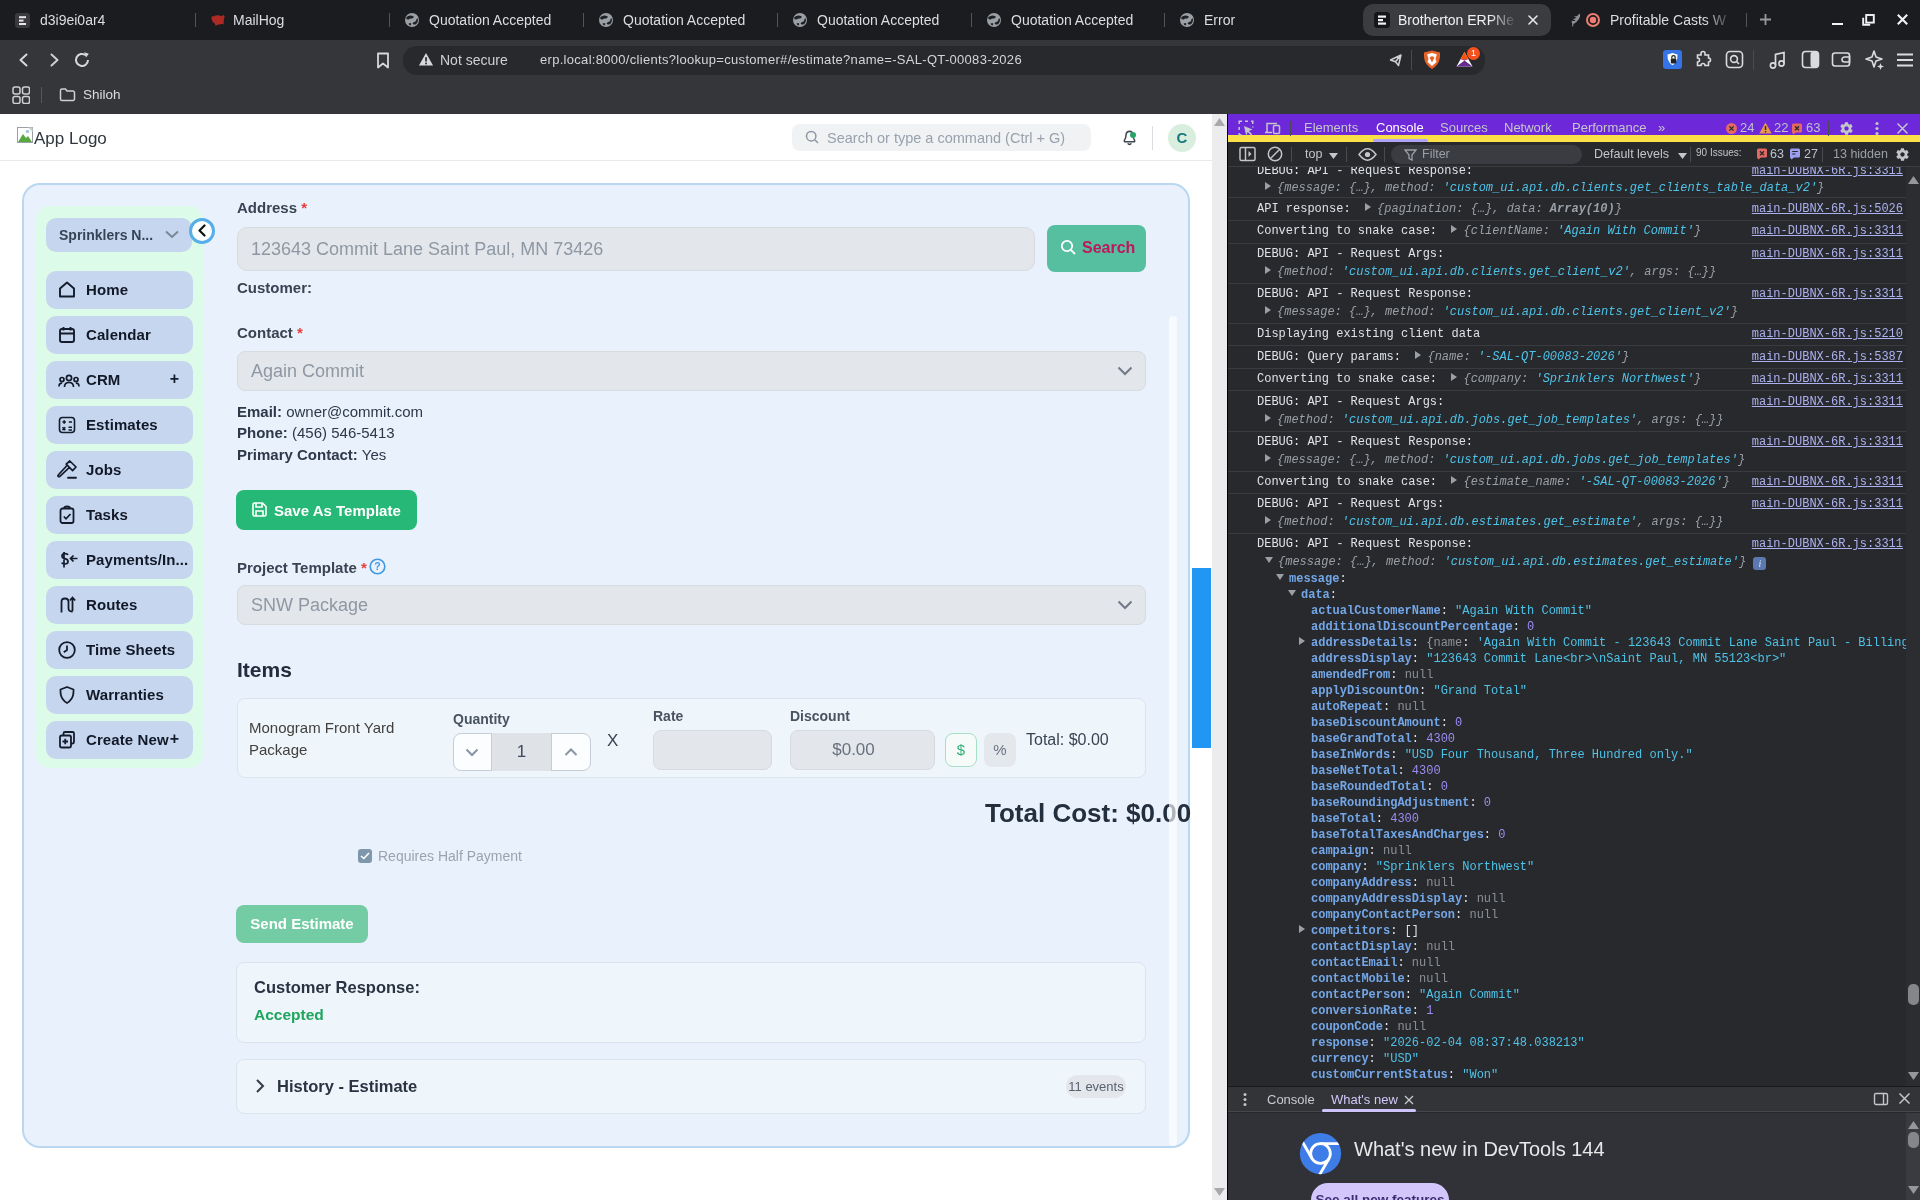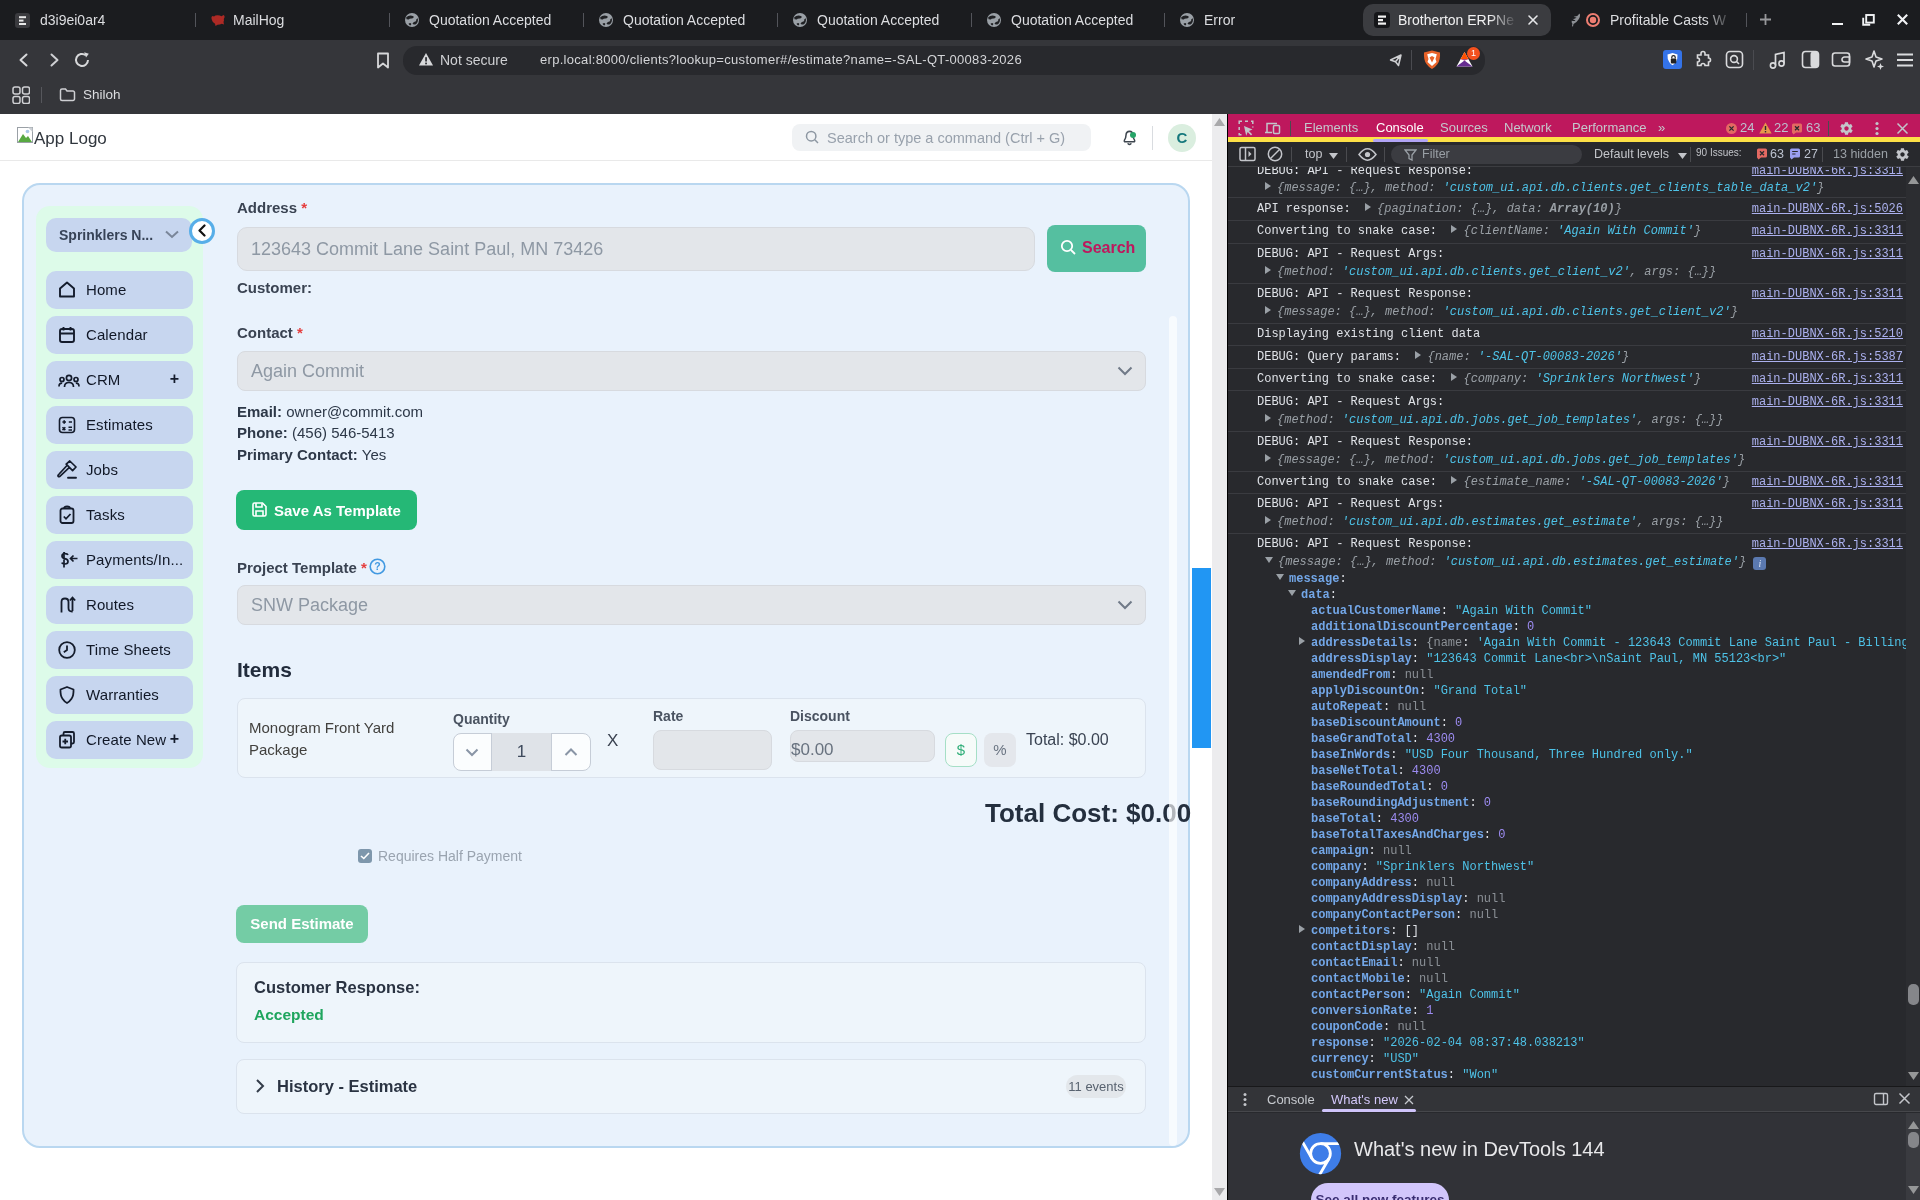--- a/index.html
+++ b/index.html
@@ -7,30 +7,30 @@
 
 #tabstrip{left:0;top:0;width:1920px;height:40px;background:#1b1c1f}
 .tdiv{width:1px;height:14px;top:13px;background:#53545a}
 .ttl{top:12px;height:17px;line-height:17px;font-size:14px;color:#dcdde0;white-space:nowrap;overflow:hidden}
 #toolbar{left:0;top:40px;width:1920px;height:74px;background:#35363a}
 #urlpill{left:403px;top:46px;width:1082px;height:29px;border-radius:14px;background:#28292d}
 
 #apphead{left:0;top:114px;width:1212px;height:47px;background:#fff;border-bottom:1px solid #e9e9e9}
 #panel{left:22px;top:183px;width:1168px;height:965px;background:#e9f2fc;border:2px solid #b9d7f0;border-radius:18px}
 .mi{left:10px;width:147px;height:38px;background:#c7d6ef;border-radius:10px}
-.mi .lb{position:absolute;left:40px;top:10px;font-size:15px;font-weight:400;color:#111827;letter-spacing:.1px}
+.mi .lb{position:absolute;left:40px;top:10px;font-size:15px;font-weight:700;color:#111827;letter-spacing:.1px}
 .mi svg{position:absolute;left:11px;top:9px}
 .lbl{font-size:15px;font-weight:700;color:#3a4352}
 .red{color:#e53e3e}
 .inp{background:#e3e6ea;border:1px solid #d7dadf;border-radius:10px;color:#8e98a4;font-size:18px}
 .card{background:#eef5fb;border:1px solid #dbe3ed;border-radius:8px}
 .slbl{font-size:14px;font-weight:700;color:#4a5361}
 
 #dt{left:1227px;top:114px;width:693px;height:1086px;background:#28292d;border-left:1px solid #000}
-#dtbar1{left:0;top:0;width:693px;height:28px;background:#be185d;border-bottom:5px solid #fde047}
+#dtbar1{left:0;top:0;width:693px;height:28px;background:#6d28d9;border-bottom:7px solid #fde047}
 #dtbar2{left:0;top:28px;width:693px;height:25px;background:#28292d;border-bottom:1px solid #3c3d41}
 .dtt{top:6px;font-size:13px;color:#c5c7cc;height:16px;line-height:16px}
 .dsep{width:1px;background:#4a4b4f}
 .crow{position:absolute;left:29px;height:18px;line-height:18px;font-family:"Liberation Mono",monospace;font-size:12px;color:#dfe2e7;white-space:pre}
 .csep{position:absolute;left:0;width:679px;height:1px;background:#3a3b40}
 .g{color:#9aa0a6;font-style:italic}
 .s{color:#4ec3e8}
 .si{color:#4ec3e8;font-style:italic}
 .k{color:#73a7e8;font-weight:700}
 .num{color:#9d8cf2}
@@ -387,21 +387,21 @@
 <svg class="a" style="left:465px;top:748px" width="14" height="9">
     <path d="M1.5 1.5 L7 7 L12.5 1.5" fill="none" stroke="#8995a6" stroke-width="2"></path>
   </svg>
 <svg class="a" style="left:564px;top:748px" width="14" height="9">
     <path d="M1.5 7 L7 1.5 L12.5 7" fill="none" stroke="#8995a6" stroke-width="2"></path>
   </svg>
 <div class="a" style="left:607px;top:731px;font-size:17px;color:#3a4250">X</div>
 <div class="a slbl" style="left:653px;top:708px">Rate</div>
 <div class="a inp" style="left:653px;top:730px;width:119px;height:40px;border-radius:8px"></div>
 <div class="a slbl" style="left:790px;top:708px">Discount</div>
-<div class="a inp" style="left:790px;top:730px;width:145px;height:32px;border-radius:8px;line-height:38px;font-size:17px;color:#68727f;text-align:left;padding-right:18px">$0.00</div>
+<div class="a inp" style="left:790px;top:730px;width:145px;height:40px;border-radius:8px;line-height:38px;font-size:17px;color:#68727f;text-align:center;padding-right:18px">$0.00</div>
 <div class="a" style="left:945px;top:733px;width:32px;height:34px;border:1.5px solid #a5dfc6;border-radius:8px;background:#f6fbf9;text-align:center;line-height:31px;font-size:15px;color:#2fae78">$</div>
 <div class="a" style="left:984px;top:733px;width:32px;height:34px;border-radius:8px;background:#e4e7ec;text-align:center;line-height:34px;font-size:15px;color:#6a7482">%</div>
 <div class="a" style="left:1026px;top:731px;font-size:16px;color:#3a4352">Total: $0.00</div>
 <div class="a" style="left:985px;top:798px;font-size:26px;font-weight:700;color:#242f3e">Total Cost: $0.00</div>
 <div class="a" style="left:358px;top:849px;width:14px;height:14px;background:#7e97ac;border-radius:3px"></div>
 <svg class="a" style="left:360px;top:852px" width="10" height="8">
     <path d="M1 4 L3.8 6.5 L9 1" fill="none" stroke="#fff" stroke-width="1.6"></path>
   </svg>
 <div class="a" style="left:378px;top:848px;font-size:14px;color:#9aa4b0">Requires Half Payment</div>
 <div class="a" style="left:236px;top:905px;width:132px;height:38px;background:#74cca5;border-radius:8px;text-align:center;line-height:38px;font-size:15px;font-weight:700;color:#fff">Send Estimate</div>

